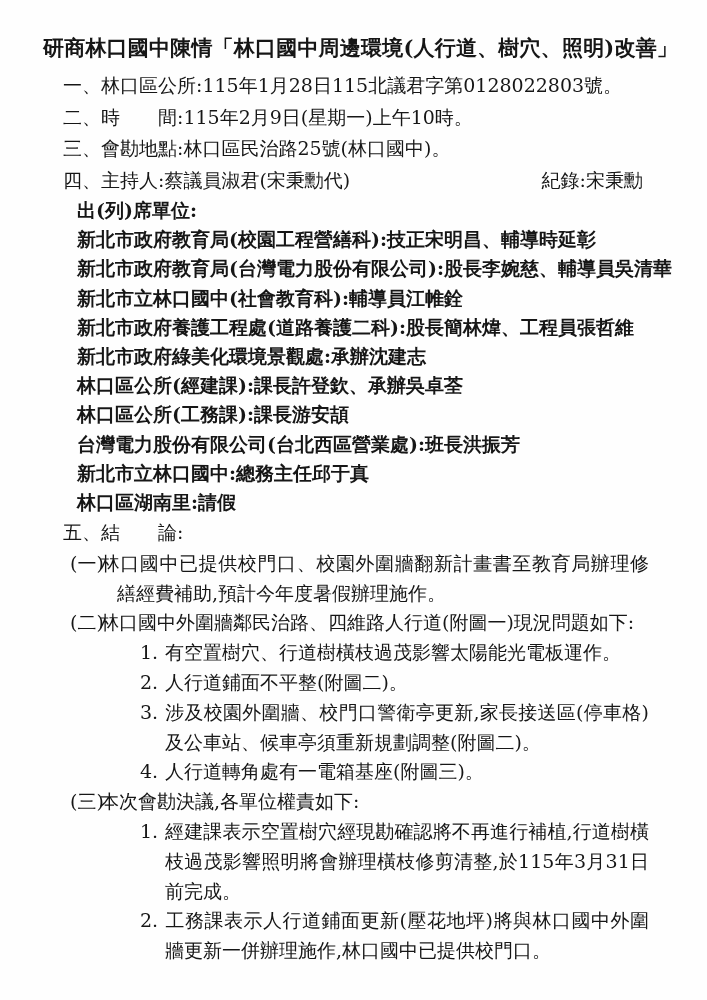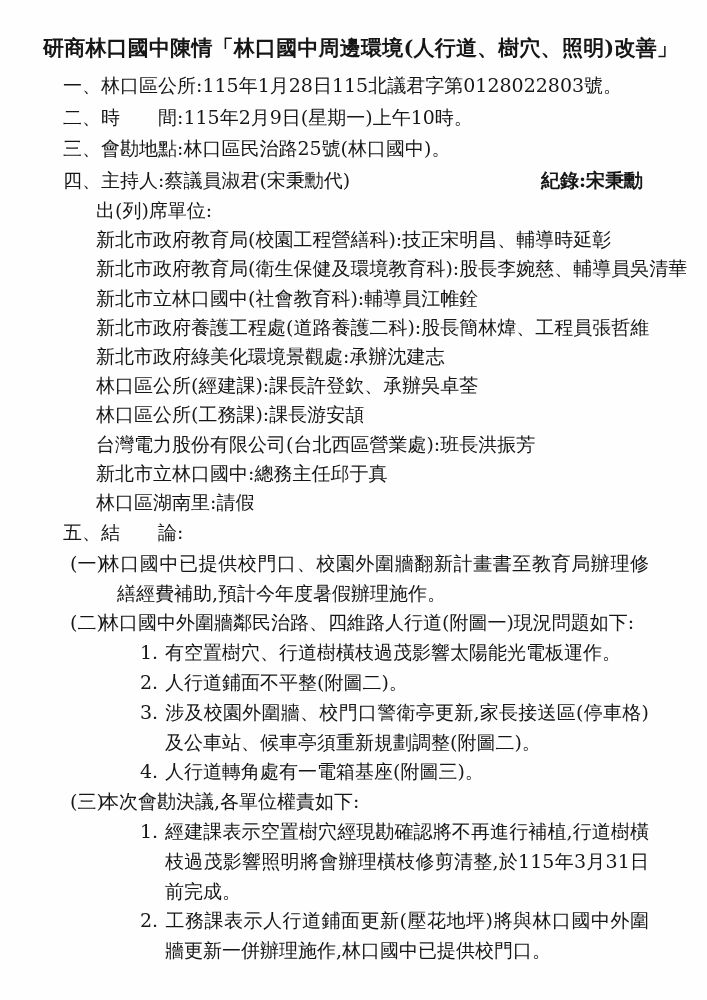--- a/index.html
+++ b/index.html
@@ -35,26 +35,26 @@
   }
   .field .num {
     flex: 0 0 auto;
   }
   .field .value {
     flex: 0 1 auto;
   }
   .recorder {
     margin-left: auto;
     padding-right: 6px;
-    font-weight: bold;
   }
   .attendees {
-    margin-left: 33px;
+    margin-left: 14px;
     font-size: 19px;
     line-height: 29.2px;
+    font-weight: bold;
   }
   .attendees .att-line {
     white-space: nowrap;
   }
   .concl-points {
     font-size: 19px;
     line-height: 29.8px;
   }
   .point {
     padding-left: 54px;
@@ -107,21 +107,21 @@
   <div class="field">
     <span class="num">四、</span>
       <span class="label">主持人:</span>
       <span class="value">蔡議員淑君(宋秉勳代)</span>
       <span class="recorder">紀錄:宋秉勳</span>
   </div>
 
   <div class="attendees">
     <div class="att-line">出(列)席單位:</div>
     <div class="att-line">新北市政府教育局(校園工程營繕科):技正宋明昌、輔導時延彰</div>
-    <div class="att-line">新北市政府教育局(衛生保健及環境教育科):股長李婉慈、輔導員吳清華</div>
+    <div class="att-line">新北市政府教育局(台灣電力股份有限公司):股長李婉慈、輔導員吳清華</div>
     <div class="att-line">新北市立林口國中(社會教育科):輔導員江帷銓</div>
     <div class="att-line">新北市政府養護工程處(道路養護二科):股長簡林煒、工程員張哲維</div>
     <div class="att-line">新北市政府綠美化環境景觀處:承辦沈建志</div>
     <div class="att-line">林口區公所(經建課):課長許登欽、承辦吳卓荃</div>
     <div class="att-line">林口區公所(工務課):課長游安頡</div>
     <div class="att-line">台灣電力股份有限公司(台北西區營業處):班長洪振芳</div>
     <div class="att-line">新北市立林口國中:總務主任邱于真</div>
     <div class="att-line">林口區湖南里:請假</div>
   </div>
 

